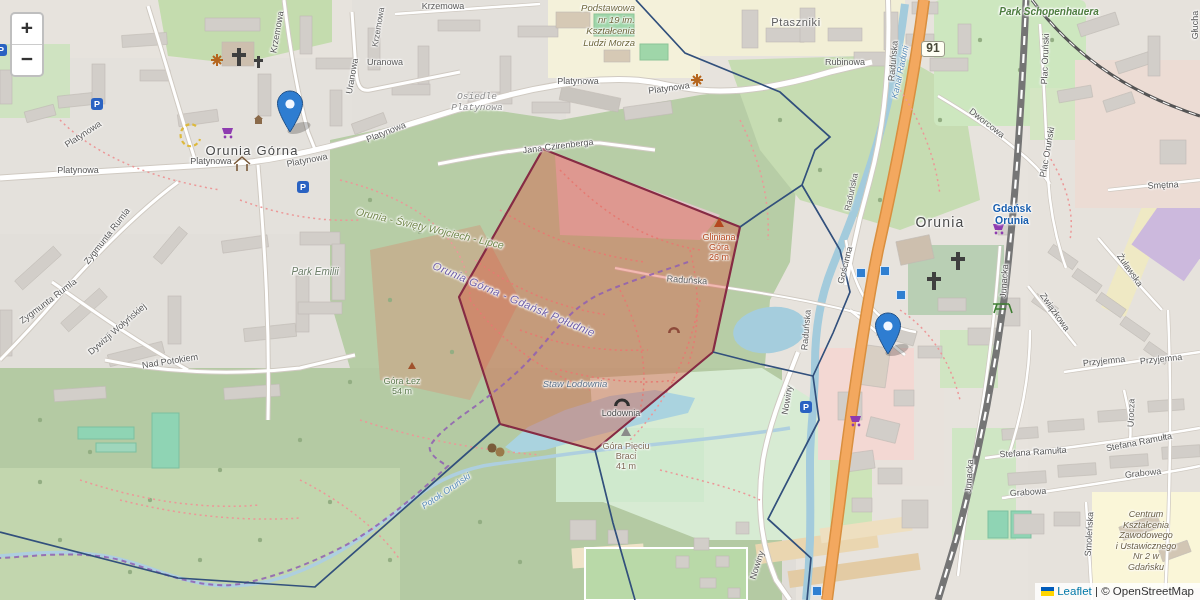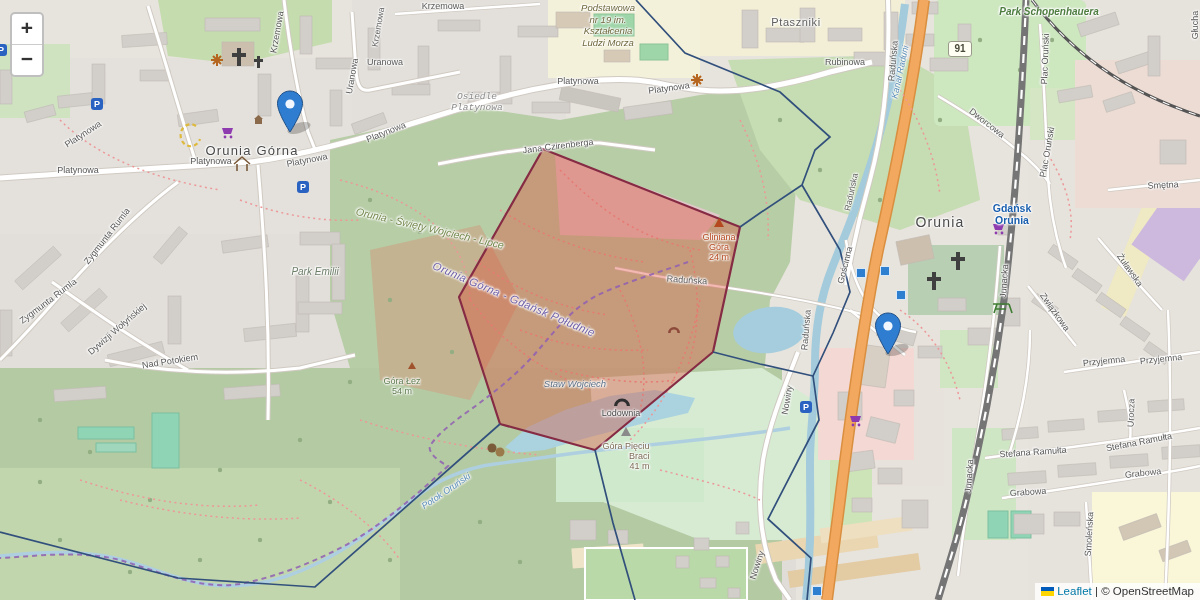--- a/index.html
+++ b/index.html
@@ -8,53 +8,53 @@
   #map svg{position:absolute;left:0;top:0;}
   
   .lb{position:absolute;transform:translate(-50%,-50%);white-space:nowrap;pointer-events:none;
       font-family:"Liberation Sans",sans-serif;
       text-shadow:0 0 2px #fff,0 0 2px #fff,0 0 3px #fff,1px 1px 2px #fff,-1px -1px 2px #fff;}
   .st{font-size:9px;color:#585858;}
   .st8{font-size:8.5px;color:#5e5e5e;}
   .pl{font-size:13px;color:#4a4a4a;letter-spacing:1.2px;}
   .pl2{font-size:11px;color:#5d5d5d;letter-spacing:.6px;}
   .nb{font-size:9.5px;color:#8a8a8a;font-style:italic;text-align:center;line-height:11px;font-family:Liberation Mono, monospace;}
-  .sch{font-size:9.5px;color:#6f683e;font-style:italic;text-align:center;line-height:11.5px;}
+  .sch{font-size:9.5px;color:#6f683e;font-style:italic;text-align:right;line-height:11.5px;}
   .ctr2{font-size:9px;color:#6b6046;font-style:italic;text-align:center;line-height:10.5px;}
   .stn{font-size:10.5px;font-weight:bold;color:#1a5fae;text-align:center;line-height:11.5px;}
   .prk{font-size:10px;color:#4e7d40;font-style:italic;font-weight:bold;}
   .prk2{font-size:10px;color:#6e7f6a;font-style:italic;}
   .sub{font-size:10.5px;color:#74894e;font-style:italic;}
   .adm{font-size:11px;color:#6f5fa8;font-style:italic;letter-spacing:.5px;}
   .wtr{font-size:9px;color:#5a8cb8;font-style:italic;}
   .lk{font-size:9.5px;color:#5d7086;font-style:italic;}
   .pk1{font-size:9px;color:#b5481f;text-align:center;line-height:10px;}
-  .pk2{font-size:9px;color:#7d6a55;text-align:right;line-height:10px;}
+  .pk2{font-size:9px;color:#7d6a55;text-align:center;line-height:10px;}
   .pk3{font-size:9px;color:#5e7b50;text-align:center;line-height:10px;}
   .poi{font-size:9px;color:#474747;}
   
   #zoomctl{position:absolute;left:10px;top:12px;width:30px;border:2px solid rgba(0,0,0,.25);
            border-radius:5px;background:#fff;z-index:50;}
   #zoomctl .zb{display:block;width:30px;height:30px;line-height:28px;text-align:center;
                font-size:21px;font-weight:bold;color:#333;text-decoration:none;cursor:pointer;
                font-family:"Liberation Sans",sans-serif;}
   #zoomctl .zb:first-child{border-bottom:1px solid #ccc;border-radius:3px 3px 0 0;}
   
   #attrib{position:absolute;right:0;bottom:0;background:rgba(255,255,255,.82);z-index:50;
           font-size:11.5px;color:#333;padding:2px 6px 3px 6px;white-space:nowrap;}
   #attrib a{color:#0078a8;text-decoration:none;cursor:pointer;}
   .uaflag{display:inline-block;width:13px;height:9px;vertical-align:-1px;margin-right:3px;
           background:linear-gradient(to bottom,#005bbb 50%,#ffd500 50%);}
   
   .pbox{position:absolute;width:12px;height:12px;border-radius:3px;background:#2a62c2;color:#fff;
         font-size:9px;font-weight:bold;text-align:center;line-height:12px;z-index:20;
         font-family:"Liberation Sans",sans-serif;pointer-events:none;}
   .shield{position:absolute;width:22px;height:14px;background:#fffff4;border:1px solid #9a9a8a;
-          border-radius:3px;color:#4a4a3a;font-size:10px;font-weight:bold;text-align:center;
-          line-height:13px;z-index:20;pointer-events:none;font-family:"Liberation Sans",sans-serif;margin-left:27px;}
+          border-radius:3px;color:#4a4a3a;font-size:12px;font-weight:bold;text-align:center;
+          line-height:13px;z-index:20;pointer-events:none;font-family:"Liberation Sans",sans-serif;}
   .stopsq{position:absolute;width:8px;height:8px;background:#2f7fd1;border:1px solid #dce9f7;z-index:19;}
 </style>
 </head>
 <body>
 
 <div id="map">
 <svg width="1200" height="600" viewBox="0 0 1200 600">
 
   <rect x="0" y="0" width="1200" height="600" fill="#e7e3dd"></rect>
 
@@ -479,37 +479,45 @@
 <div class="lb stn" style="left:1012px;top:214px">
   <span style="display:block">Gdańsk</span>
   <span style="display:block">Orunia</span>
 </div>
 <div class="lb sch" style="left:608px;top:25px">
   <span style="display:block">Podstawowa</span>
   <span style="display:block">nr 19 im.</span>
   <span style="display:block">Kształcenia</span>
   <span style="display:block">Ludzi Morza</span>
 </div>
+<div class="lb ctr2" style="left:1146px;top:540px">
+  <span style="display:block">Centrum</span>
+  <span style="display:block">Kształcenia</span>
+  <span style="display:block">Zawodowego</span>
+  <span style="display:block">i Ustawicznego</span>
+  <span style="display:block">Nr 2 w</span>
+  <span style="display:block">Gdańsku</span>
+</div>
 <div class="lb pk1" style="left:719px;top:247px">
   <span style="display:block">Gliniana</span>
   <span style="display:block">Góra</span>
-  <span style="display:block">24 m</span>
+  <span style="display:block">26 m</span>
 </div>
 <div class="lb pk2" style="left:626px;top:456px">
   <span style="display:block">Góra Pięciu</span>
   <span style="display:block">Braci</span>
   <span style="display:block">41 m</span>
 </div>
 <div class="lb pk3" style="left:402px;top:386px">
   <span style="display:block">Góra Łez</span>
   <span style="display:block">54 m</span>
 </div>
 <span class="lb wtr" style="left:900px;top:72px;transform:translate(-50%,-50%) rotate(-78deg)">Kanał Raduni</span>
 <span class="lb wtr" style="left:446px;top:491px;transform:translate(-50%,-50%) rotate(-34deg)">Potok Oruński</span>
-<span class="lb lk" style="left:575px;top:383px">Staw Wojciech</span>
+<span class="lb lk" style="left:575px;top:383px">Staw Lodownia</span>
 <span class="lb poi" style="left:621px;top:413px">Lodownia</span>
 
 <div id="zoomctl">
   <a class="zb">+</a>
   <a class="zb">−</a>
 </div>
 
 <div id="attrib">
   <span class="uaflag"></span><a>Leaflet</a>
   <span>|</span>

